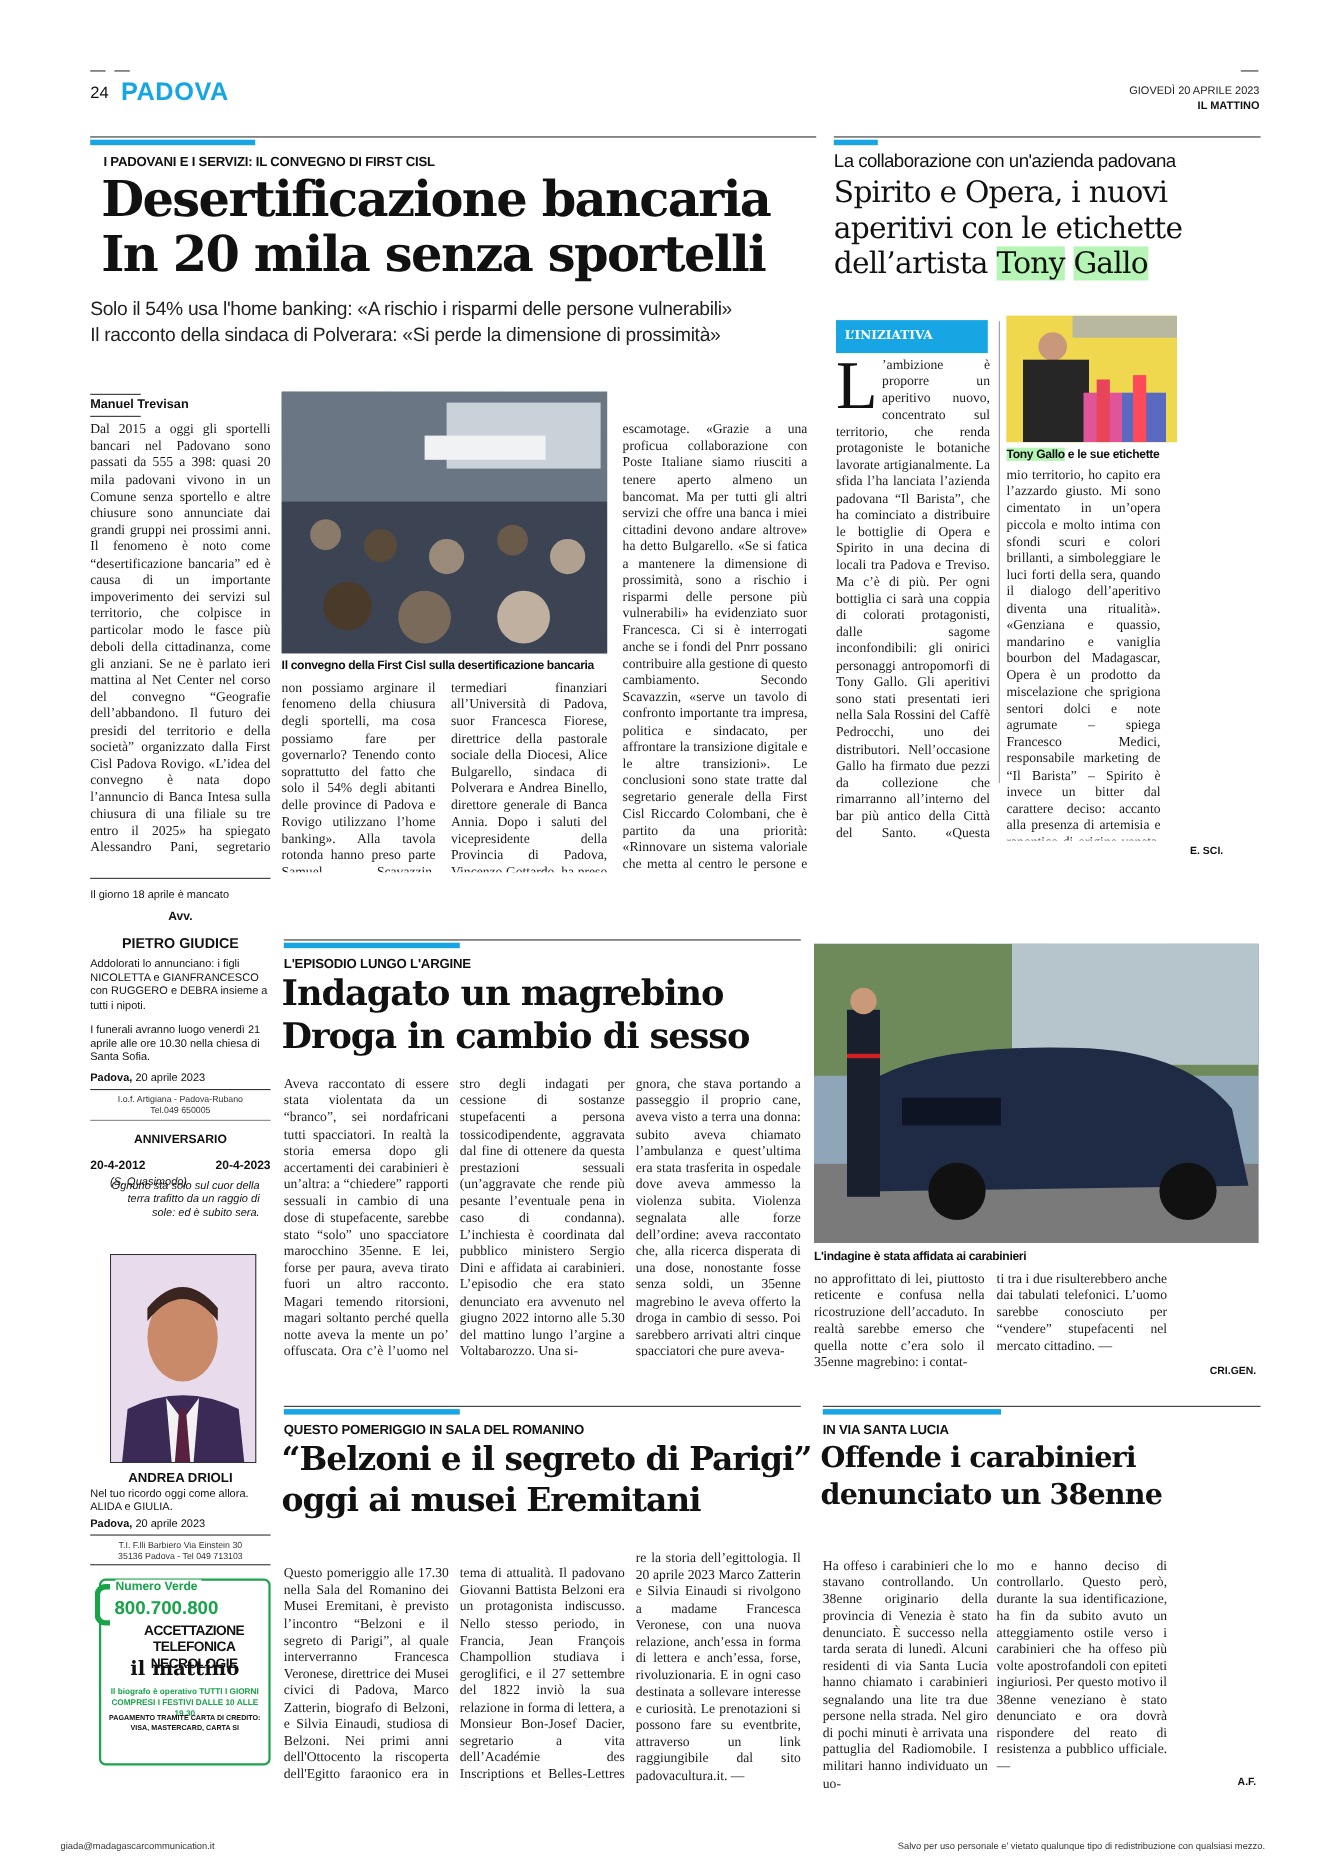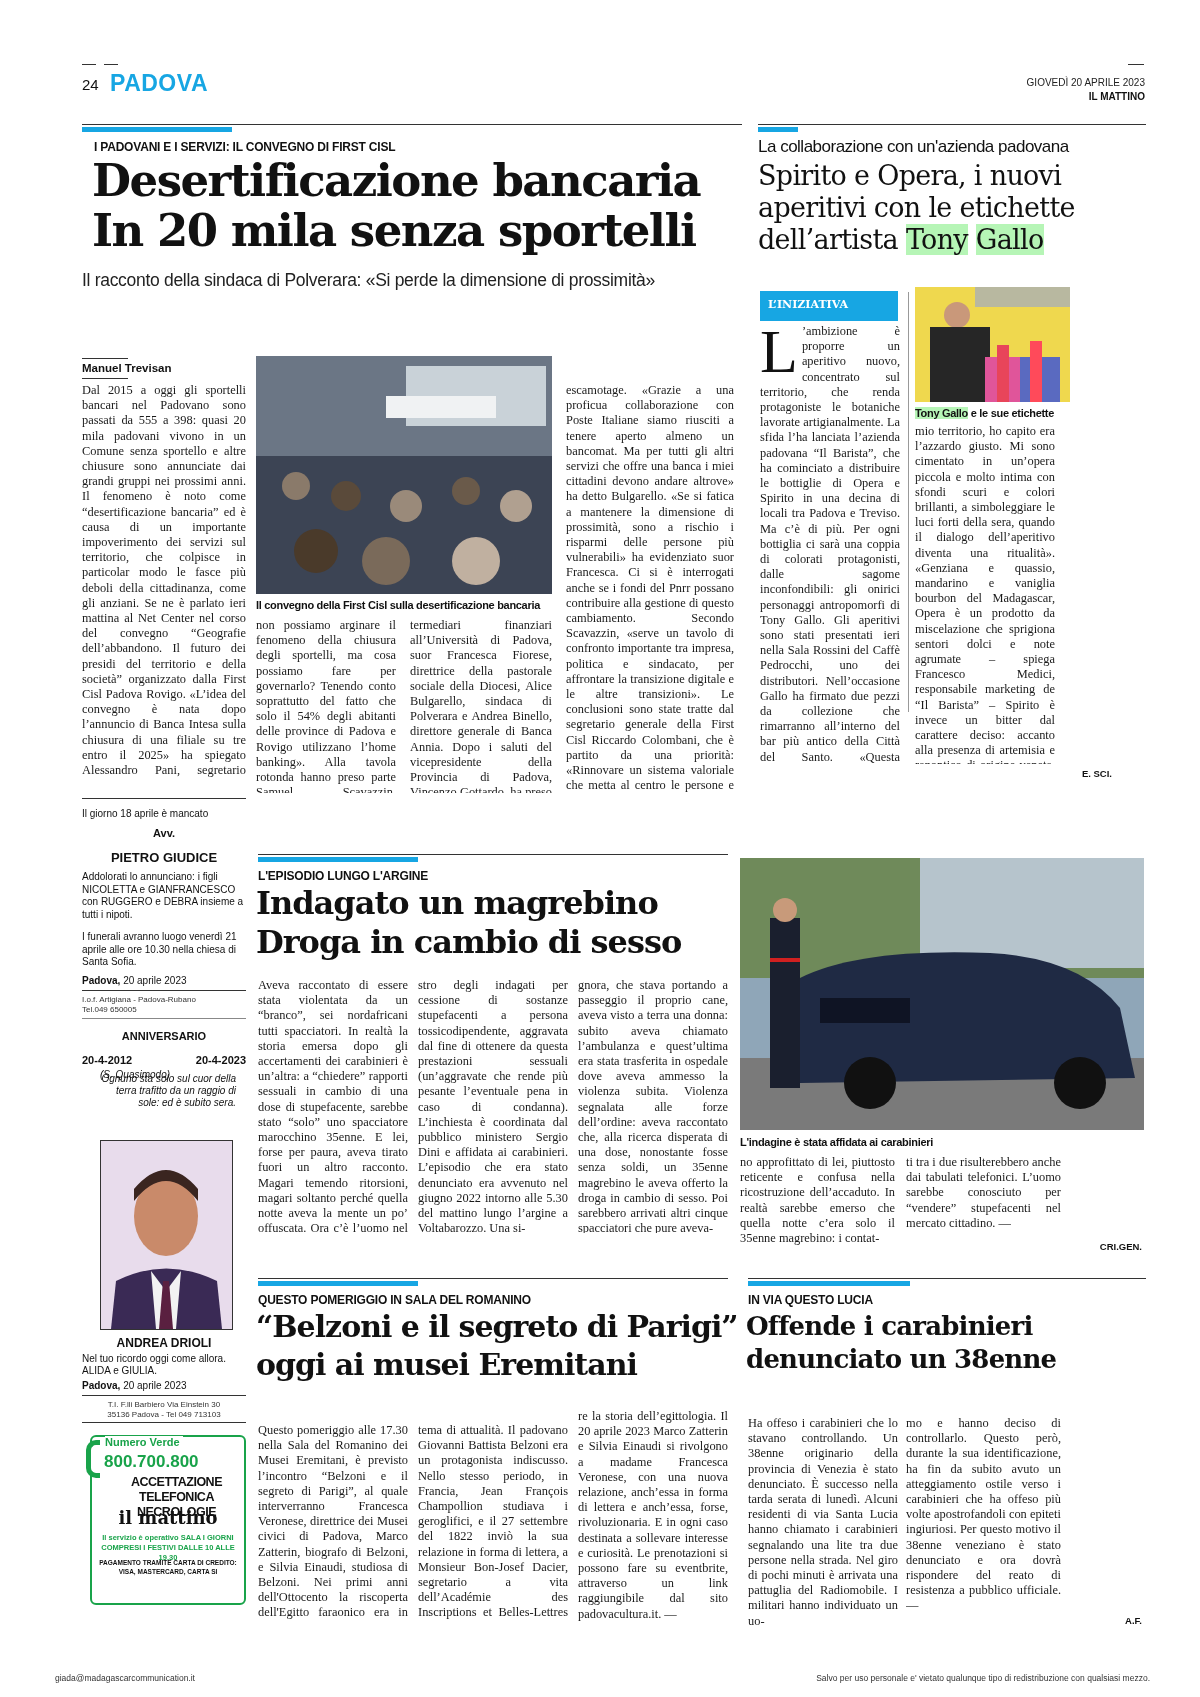--- a/index.html
+++ b/index.html
@@ -29,20 +29,21 @@
 <div class="abs sans" style="right:55px;top:91px;font-size:10px;font-weight:bold;text-align:right;">IL MATTINO</div>
 
 <div class="abs rule" style="left:82px;top:124px;width:660px;"></div>
 <div class="abs accent-bar" style="left:82px;top:127px;width:150px;"></div>
 <div class="abs kicker" style="left:82px;top:140px;padding-left:12px;">I PADOVANI E I SERVIZI: IL CONVEGNO DI FIRST CISL</div>
 <div class="abs serif" style="left:92px;top:156px;font-size:45px;font-weight:bold;line-height:50px;letter-spacing:-1.5px;">
   <div>Desertificazione bancaria</div>
   <div>In 20 mila senza sportelli</div>
 </div>
 <div class="abs sans" style="left:82px;top:268px;font-size:17.5px;line-height:24px;color:#222;letter-spacing:-0.3px;">
+  <div>Solo il 54% usa l'home banking: «A rischio i risparmi delle persone vulnerabili»</div>
   <div>Il racconto della sindaca di Polverara: «Si perde la dimensione di prossimità»</div>
 </div>
 
 <div class="abs rule" style="left:82px;top:358px;width:46px;"></div>
 <div class="abs sans" style="left:82px;top:362px;font-size:11.5px;font-weight:bold;">Manuel Trevisan</div>
 <div class="abs rule" style="left:82px;top:378px;width:46px;"></div>
 
 <div class="abs body-text" style="left:82px;top:383px;width:164px;height:395px;overflow:hidden;">Dal 2015 a oggi gli sportelli bancari nel Padovano sono passati da 555 a 398: quasi 20 mila padovani vivono in un Comune senza sportello e altre chiusure sono annunciate dai grandi gruppi nei prossimi anni. Il fenomeno è noto come “desertificazione bancaria” ed è causa di un importante impoverimento dei servizi sul territorio, che colpisce in particolar modo le fasce più deboli della cittadinanza, come gli anziani. Se ne è parlato ieri mattina al Net Center nel corso del convegno “Geografie dell’abbandono. Il futuro dei presidi del territorio e della società” organizzato dalla First Cisl Padova Rovigo. «L’idea del convegno è nata dopo l’annuncio di Banca Intesa sulla chiusura di una filiale su tre entro il 2025» ha spiegato Alessandro Pani, segretario generale della First Cisl Padova Rovigo. «Ci chiediamo:</div>
 
 <div class="abs photo" style="left:256px;top:356px;width:296px;height:238px;">
@@ -101,21 +102,21 @@
 <div class="abs sans" style="right:88px;top:768px;font-size:9.5px;font-weight:bold;">E. SCI.</div>
 
 <div class="abs rule" style="left:82px;top:798px;width:164px;"></div>
 <div class="abs ob" style="left:82px;top:808px;">Il giorno 18 aprile è mancato</div>
 <div class="abs ob" style="left:82px;top:827px;width:164px;text-align:center;font-weight:bold;font-size:11px;">Avv.</div>
 <div class="abs ob" style="left:82px;top:850px;width:164px;text-align:center;font-weight:bold;font-size:13px;">PIETRO GIUDICE</div>
 <div class="abs ob" style="left:82px;top:871px;width:164px;line-height:12.5px;">Addolorati lo annunciano: i figli NICOLETTA e GIANFRANCESCO con RUGGERO e DEBRA insieme a tutti i nipoti.</div>
 <div class="abs ob" style="left:82px;top:931px;width:164px;line-height:12.5px;">I funerali avranno luogo venerdì 21 aprile alle ore 10.30 nella chiesa di Santa Sofia.</div>
 <div class="abs ob" style="left:82px;top:975px;"><b>Padova,</b> <span>20 aprile 2023</span></div>
 <div class="abs rule" style="left:82px;top:990px;width:164px;"></div>
-<div class="abs ob" style="left:82px;top:995px;width:164px;text-align:left;font-size:8px;line-height:10px;color:#333;">
+<div class="abs ob" style="left:82px;top:995px;width:164px;text-align:center;font-size:8px;line-height:10px;color:#333;">
   <div>I.o.f. Artigiana - Padova-Rubano</div>
   <div>Tel.049 650005</div>
 </div>
 <div class="abs rule" style="left:82px;top:1018px;width:164px;background:#888;"></div>
 
 <div class="abs ob" style="left:82px;top:1030px;width:164px;text-align:center;font-weight:bold;font-size:11px;">ANNIVERSARIO</div>
 <div class="abs ob" style="left:82px;top:1054px;font-weight:bold;font-size:11px;">20-4-2012</div>
 <div class="abs ob" style="left:160px;top:1054px;width:86px;text-align:right;font-weight:bold;font-size:11px;">20-4-2023</div>
 <div class="abs ob" style="left:100px;top:1073px;width:136px;text-align:right;font-style:italic;line-height:12px;">Ognuno sta solo sul cuor della terra trafitto da un raggio di sole: ed è subito sera.</div>
 <div class="abs ob" style="left:100px;top:1069px;width:136px;text-align:left;font-style:italic;">(S. Quasimodo)</div>
@@ -143,21 +144,21 @@
 <div class="abs" style="left:90px;top:1435px;width:156px;height:170px;border:2px solid #19a34a;border-radius:6px;"></div>
 <div class="abs" style="left:86px;top:1440px;width:14px;height:38px;border:5px solid #19a34a;border-right:none;border-radius:10px 0 0 10px;background:#fff;"></div>
 <div class="abs sans" style="left:105px;top:1436px;font-size:11px;font-weight:bold;color:#19a34a;background:#fff;padding-right:3px;">Numero Verde</div>
 <div class="abs sans" style="left:104px;top:1452px;font-size:17px;font-weight:bold;color:#19a34a;">800.700.800</div>
 <div class="abs sans" style="left:92px;top:1475px;width:152px;text-align:center;font-size:12.5px;font-weight:bold;line-height:15px;letter-spacing:-0.5px;padding-left:17px;">
   <div>ACCETTAZIONE</div>
   <div>TELEFONICA NECROLOGIE</div>
 </div>
 <div class="abs serif" style="left:92px;top:1507px;width:152px;text-align:center;font-size:18px;font-weight:bold;">il mattino</div>
 <div class="abs sans" style="left:92px;top:1533px;width:152px;text-align:center;font-size:7.5px;font-weight:bold;color:#19a34a;line-height:10px;">
-  <div>Il servizio è operativo SALA I GIORNI</div>
+  <div>Il biografo è operativo TUTTI I GIORNI</div>
   <div>COMPRESI I FESTIVI DALLE 10 ALLE 19.30</div>
 </div>
 <div class="abs sans" style="left:92px;top:1558px;width:152px;text-align:center;font-size:6.5px;font-weight:bold;line-height:9px;">
   <div>PAGAMENTO TRAMITE CARTA DI CREDITO:</div>
   <div>VISA, MASTERCARD, CARTA SI</div>
 </div>
 
 <div class="abs rule" style="left:258px;top:854px;width:470px;"></div>
 <div class="abs accent-bar" style="left:258px;top:857px;width:160px;"></div>
 <div class="abs kicker" style="left:258px;top:869px;">L'EPISODIO LUNGO L'ARGINE</div>
@@ -195,21 +196,21 @@
 <div class="abs serif" style="left:256px;top:1308px;font-size:30px;font-weight:bold;line-height:38px;letter-spacing:-1px;">
   <div>“Belzoni e il segreto di Parigi”</div>
   <div>oggi ai musei Eremitani</div>
 </div>
 <div class="abs body-text" style="left:258px;top:1423px;width:150px;height:200px;overflow:hidden;">Questo pomeriggio alle 17.30 nella Sala del Romanino dei Musei Eremitani, è previsto l’incontro “Belzoni e il segreto di Parigi”, al quale interverranno Francesca Veronese, direttrice dei Musei civici di Padova, Marco Zatterin, biografo di Belzoni, e Silvia Einaudi, studiosa di Belzoni. Nei primi anni dell'Ottocento la riscoperta dell'Egitto faraonico era in Europa un</div>
 <div class="abs body-text" style="left:418px;top:1423px;width:150px;height:200px;overflow:hidden;">tema di attualità. Il padovano Giovanni Battista Belzoni era un protagonista indiscusso. Nello stesso periodo, in Francia, Jean François Champollion studiava i geroglifici, e il 27 settembre del 1822 inviò la sua relazione in forma di lettera, a Monsieur Bon-Josef Dacier, segretario a vita dell’Académie des Inscriptions et Belles-Lettres di Parigi. Una relazione rivoluzionaria, destinata a segna-</div>
 <div class="abs body-text" style="left:578px;top:1409px;width:150px;height:214px;overflow:hidden;">re la storia dell’egittologia. Il 20 aprile 2023 Marco Zatterin e Silvia Einaudi si rivolgono a madame Francesca Veronese, con una nuova relazione, anch’essa in forma di lettera e anch’essa, forse, rivoluzionaria. E in ogni caso destinata a sollevare interesse e curiosità. Le prenotazioni si possono fare su eventbrite, attraverso un link raggiungibile dal sito padovacultura.it. —</div>
 
 <div class="abs rule" style="left:748px;top:1278px;width:398px;"></div>
 <div class="abs accent-bar" style="left:748px;top:1281px;width:162px;"></div>
-<div class="abs kicker" style="left:748px;top:1293px;">IN VIA QUESTO LUCIA</div>
+<div class="abs kicker" style="left:748px;top:1293px;">IN VIA SANTA LUCIA</div>
 <div class="abs serif" style="left:746px;top:1310px;font-size:26px;font-weight:bold;line-height:33px;letter-spacing:-0.8px;">
   <div>Offende i carabinieri</div>
   <div>denunciato un 38enne</div>
 </div>
 <div class="abs body-text" style="left:748px;top:1416px;width:150px;height:210px;overflow:hidden;">Ha offeso i carabinieri che lo stavano controllando. Un 38enne originario della provincia di Venezia è stato denunciato. È successo nella tarda serata di lunedì. Alcuni residenti di via Santa Lucia hanno chiamato i carabinieri segnalando una lite tra due persone nella strada. Nel giro di pochi minuti è arrivata una pattuglia del Radiomobile. I militari hanno individuato un uo-</div>
 <div class="abs body-text" style="left:906px;top:1416px;width:155px;height:200px;overflow:hidden;">mo e hanno deciso di controllarlo. Questo però, durante la sua identificazione, ha fin da subito avuto un atteggiamento ostile verso i carabinieri che ha offeso più volte apostrofandoli con epiteti ingiuriosi. Per questo motivo il 38enne veneziano è stato denunciato e ora dovrà rispondere del reato di resistenza a pubblico ufficiale. —</div>
 <div class="abs sans" style="right:58px;top:1615px;font-size:9.5px;font-weight:bold;">A.F.</div>
 
 <div class="abs sans" style="left:55px;top:1673px;font-size:8.5px;color:#333;">giada@madagascarcommunication.it</div>
 <div class="abs sans" style="right:50px;top:1673px;font-size:8.5px;color:#333;">Salvo per uso personale e' vietato qualunque tipo di redistribuzione con qualsiasi mezzo.</div>

